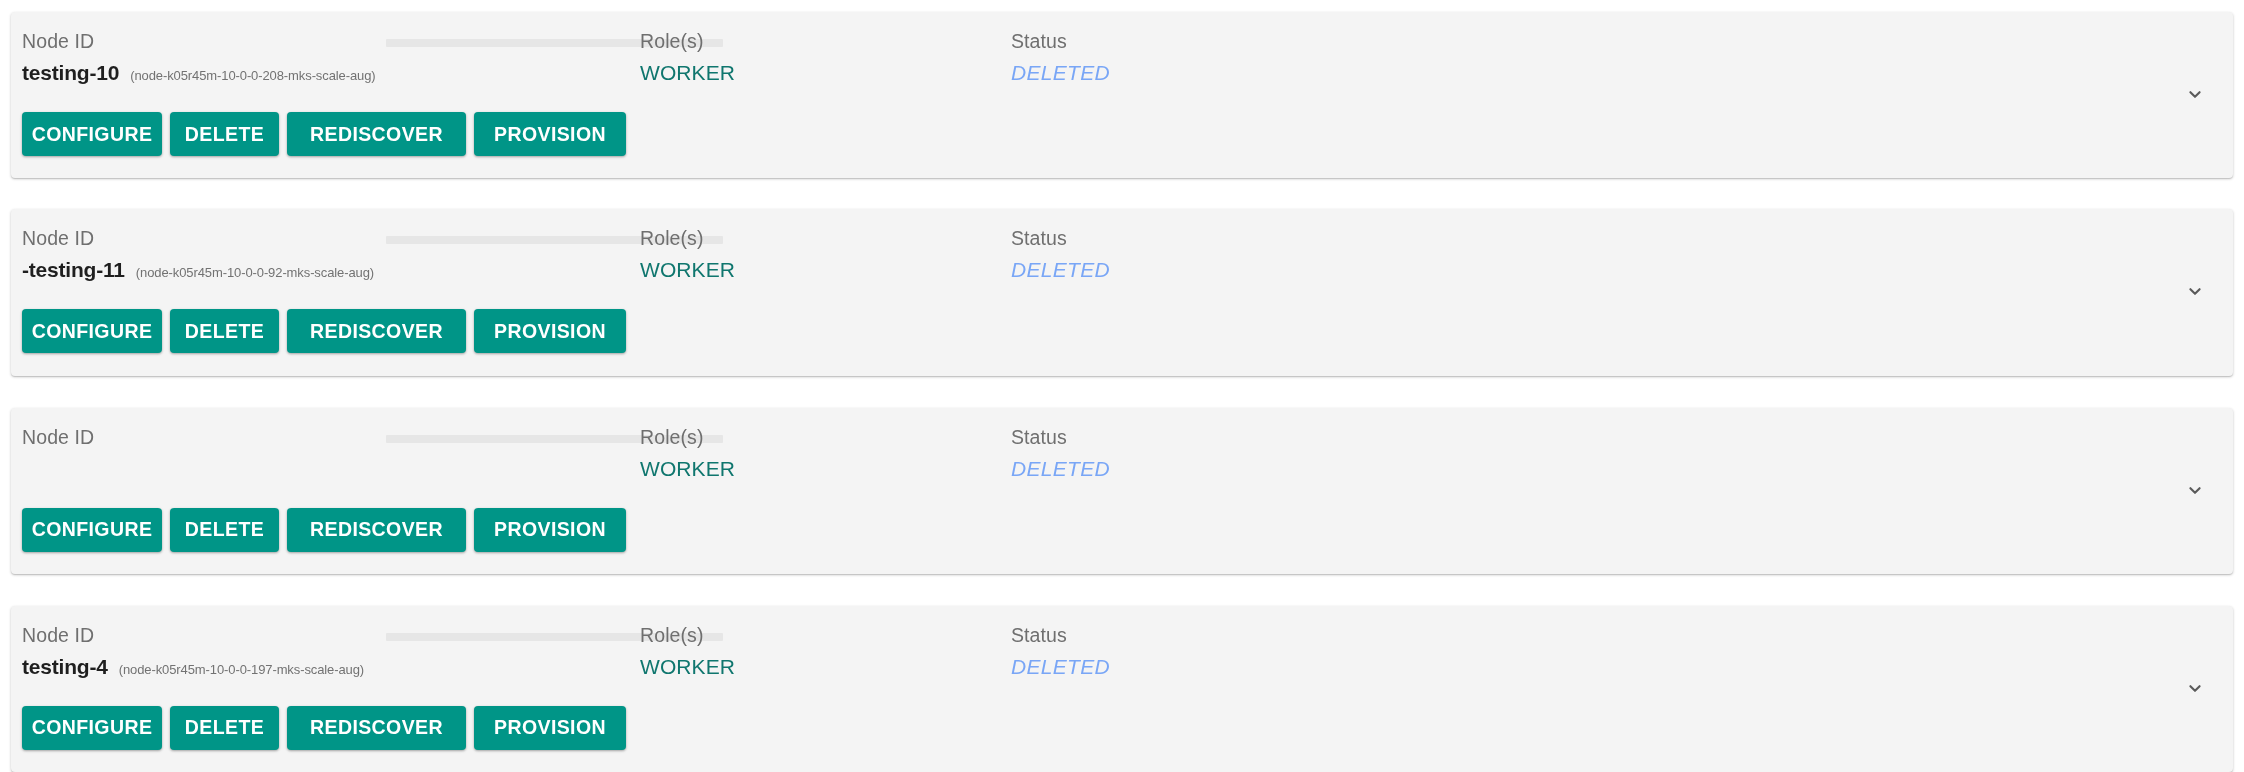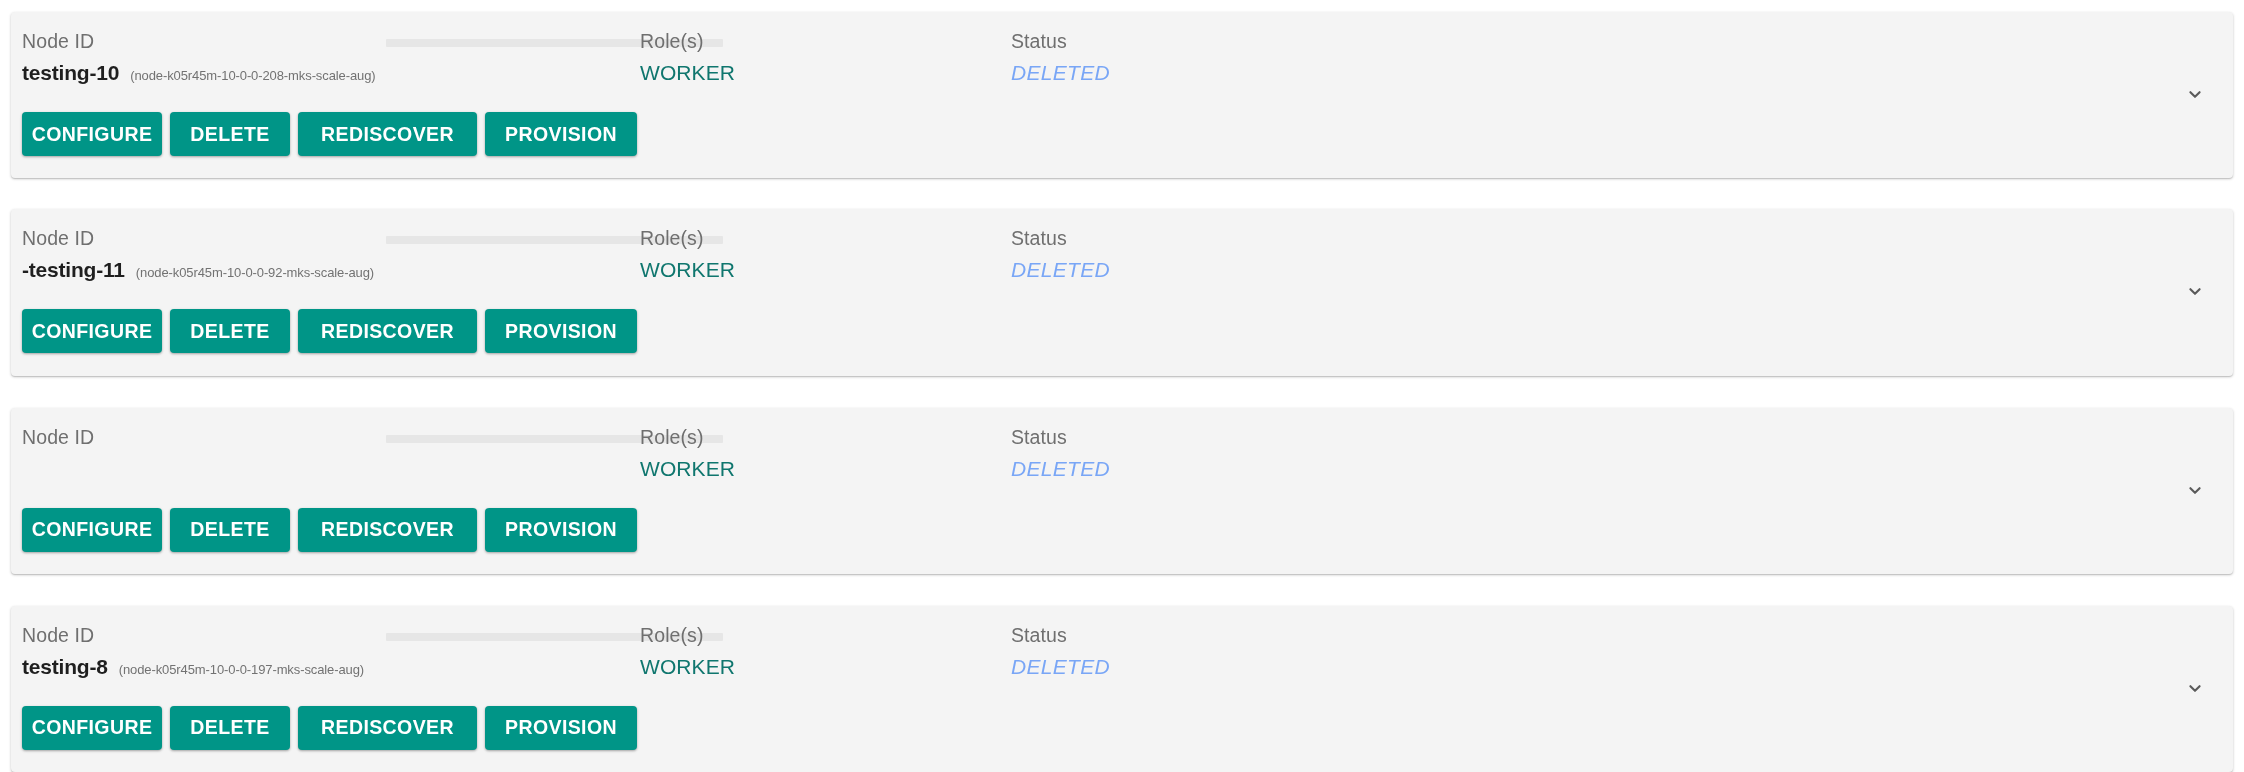--- a/index.html
+++ b/index.html
@@ -130,21 +130,21 @@
     letter-spacing: 0.4px;
     padding: 0 0;
     cursor: pointer;
     box-shadow: 0 1px 3px rgba(0,0,0,0.22), 0 1px 2px rgba(0,0,0,0.14);
     display: flex;
     align-items: center;
     justify-content: center;
     box-sizing: border-box;
   }
   .btn-configure  { width: 140px; }
-  .btn-delete     { width: 120px; }
+  .btn-delete     { width: 109px; }
   .btn-rediscover { width: 179px; }
   .btn-provision  { width: 152px; }
 
   
   .expand-toggle {
     position: absolute;
     right: 16px;
     top: 50%;
     transform: translateY(-50%);
     width: 44px;
@@ -277,21 +277,21 @@
     </div>
   </div>
 
   <div class="node-card card-4">
     <div class="card-inner">
       <div class="skeleton-bar"></div>
 
       <div class="col col-node">
         <div class="field-label">Node ID</div>
         <div class="field-value-row">
-          <span class="node-id-text">testing-8</span>
+          <span class="node-id-text">testing-4</span>
           <span class="node-id-sub">(node-k05r45m-10-0-0-197-mks-scale-aug)</span>
         </div>
       </div>
 
       <div class="col col-roles">
         <div class="field-label">Role(s)</div>
         <div class="role-value">WORKER</div>
       </div>
 
       <div class="col col-status">

